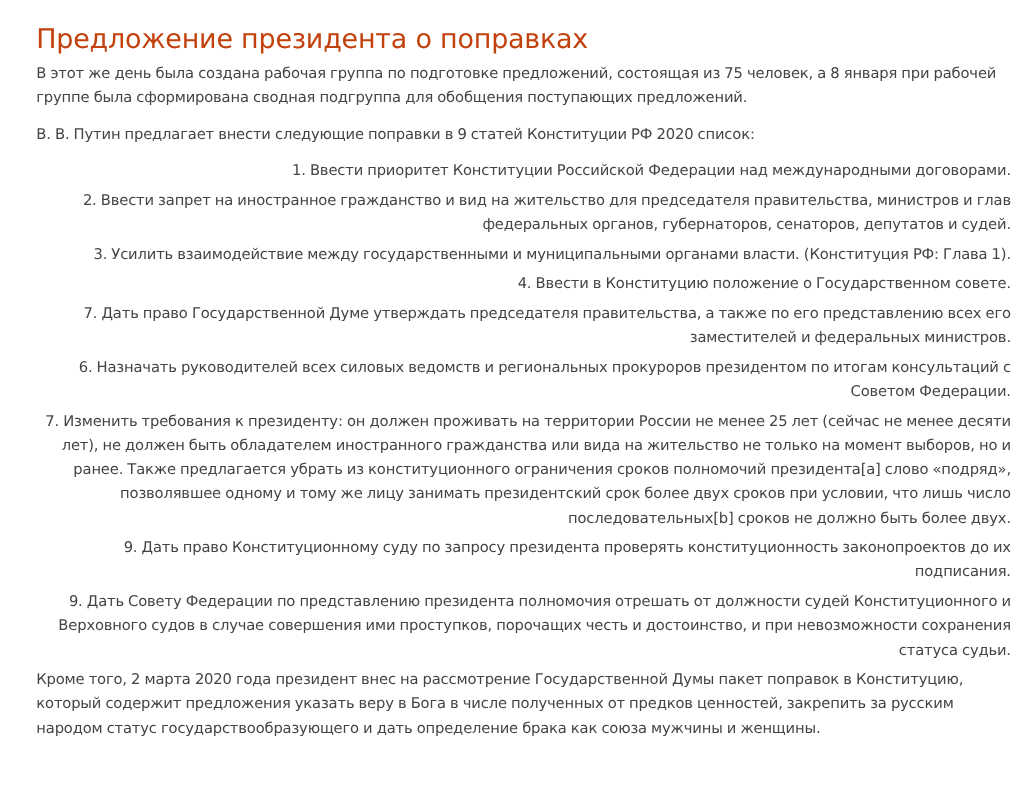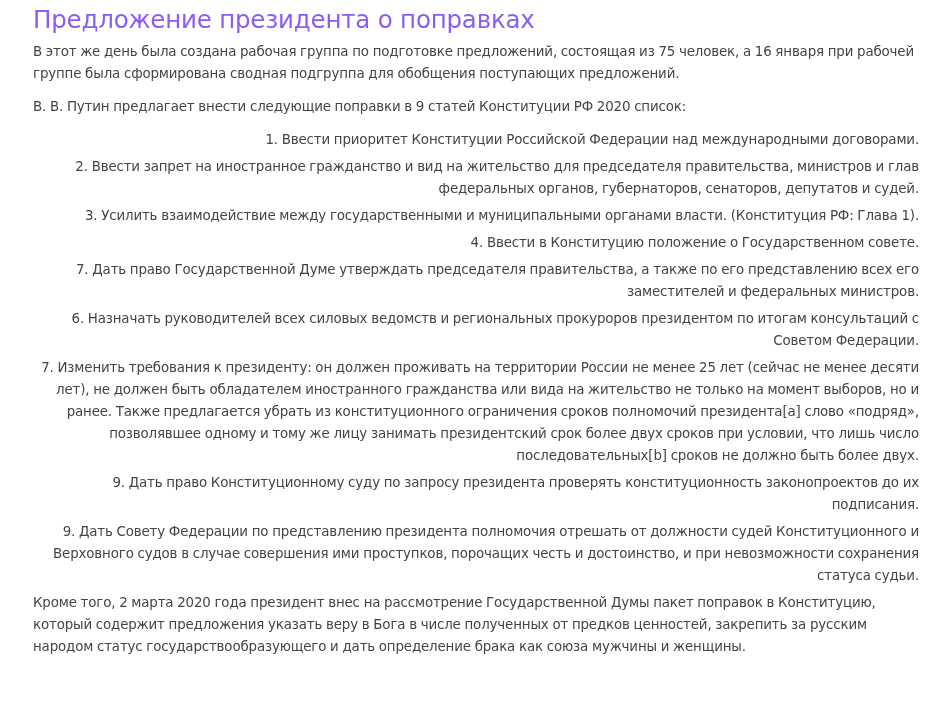--- a/index.html
+++ b/index.html
@@ -15,23 +15,23 @@
       color: #444444;
     }
     .article {
       position: relative;
       padding: 0 20px 0 33px;
     }
     .title {
       font-family: "DejaVu Sans", sans-serif;
       font-weight: normal;
       font-size: 24.5px;
-      color: #8b5cf6;
+      color: #c2410c;
       margin: 0;
-      padding-top: 3px;
+      padding-top: 19px;
       height: 38px;
       line-height: 34px;
       letter-spacing: -0.2px;
     }
     .p {
       font-size: 13.4px;
       line-height: 22px;
       margin: 0;
       letter-spacing: -0.15px;
       word-spacing: -0.3px;
@@ -44,21 +44,21 @@
       padding: 0;
       text-align: right;
     }
   </style>
 </head>
 <body>
 
 <div class="article">
   <h1 class="title">Предложение президента о поправках</h1>
 
-  <p class="p mb-big">В этот же день была создана рабочая группа по подготовке предложений, состоящая из 75 человек, а 16 января при рабочей группе была сформирована сводная подгруппа для обобщения поступающих предложений.</p>
+  <p class="p mb-big">В этот же день была создана рабочая группа по подготовке предложений, состоящая из 75 человек, а 8 января при рабочей группе была сформирована сводная подгруппа для обобщения поступающих предложений.</p>
   <p class="p mb-big">В. В. Путин предлагает внести следующие поправки в 9 статей Конституции РФ 2020 список:</p>
 
   <ol class="amendments">
     <li class="p mb-small">1. Ввести приоритет Конституции Российской Федерации над международными договорами.</li>
     <li class="p mb-small">2. Ввести запрет на иностранное гражданство и вид на жительство для председателя правительства, министров и глав федеральных органов, губернаторов, сенаторов, депутатов и судей.</li>
     <li class="p mb-small">3. Усилить взаимодействие между государственными и муниципальными органами власти. (Конституция РФ: Глава 1).</li>
     <li class="p mb-small">4. Ввести в Конституцию положение о Государственном совете.</li>
     <li class="p mb-small">7. Дать право Государственной Думе утверждать председателя правительства, а также по его представлению всех его заместителей и федеральных министров.</li>
     <li class="p mb-small">6. Назначать руководителей всех силовых ведомств и региональных прокуроров президентом по итогам консультаций с Советом Федерации.</li>
     <li class="p mb-small">7. Изменить требования к президенту: он должен проживать на территории России не менее 25 лет (сейчас не менее десяти лет), не должен быть обладателем иностранного гражданства или вида на жительство не только на момент выборов, но и ранее. Также предлагается убрать из конституционного ограничения сроков полномочий президента[a] слово «подряд», позволявшее одному и тому же лицу занимать президентский срок более двух сроков при условии, что лишь число последовательных[b] сроков не должно быть более двух.</li>

